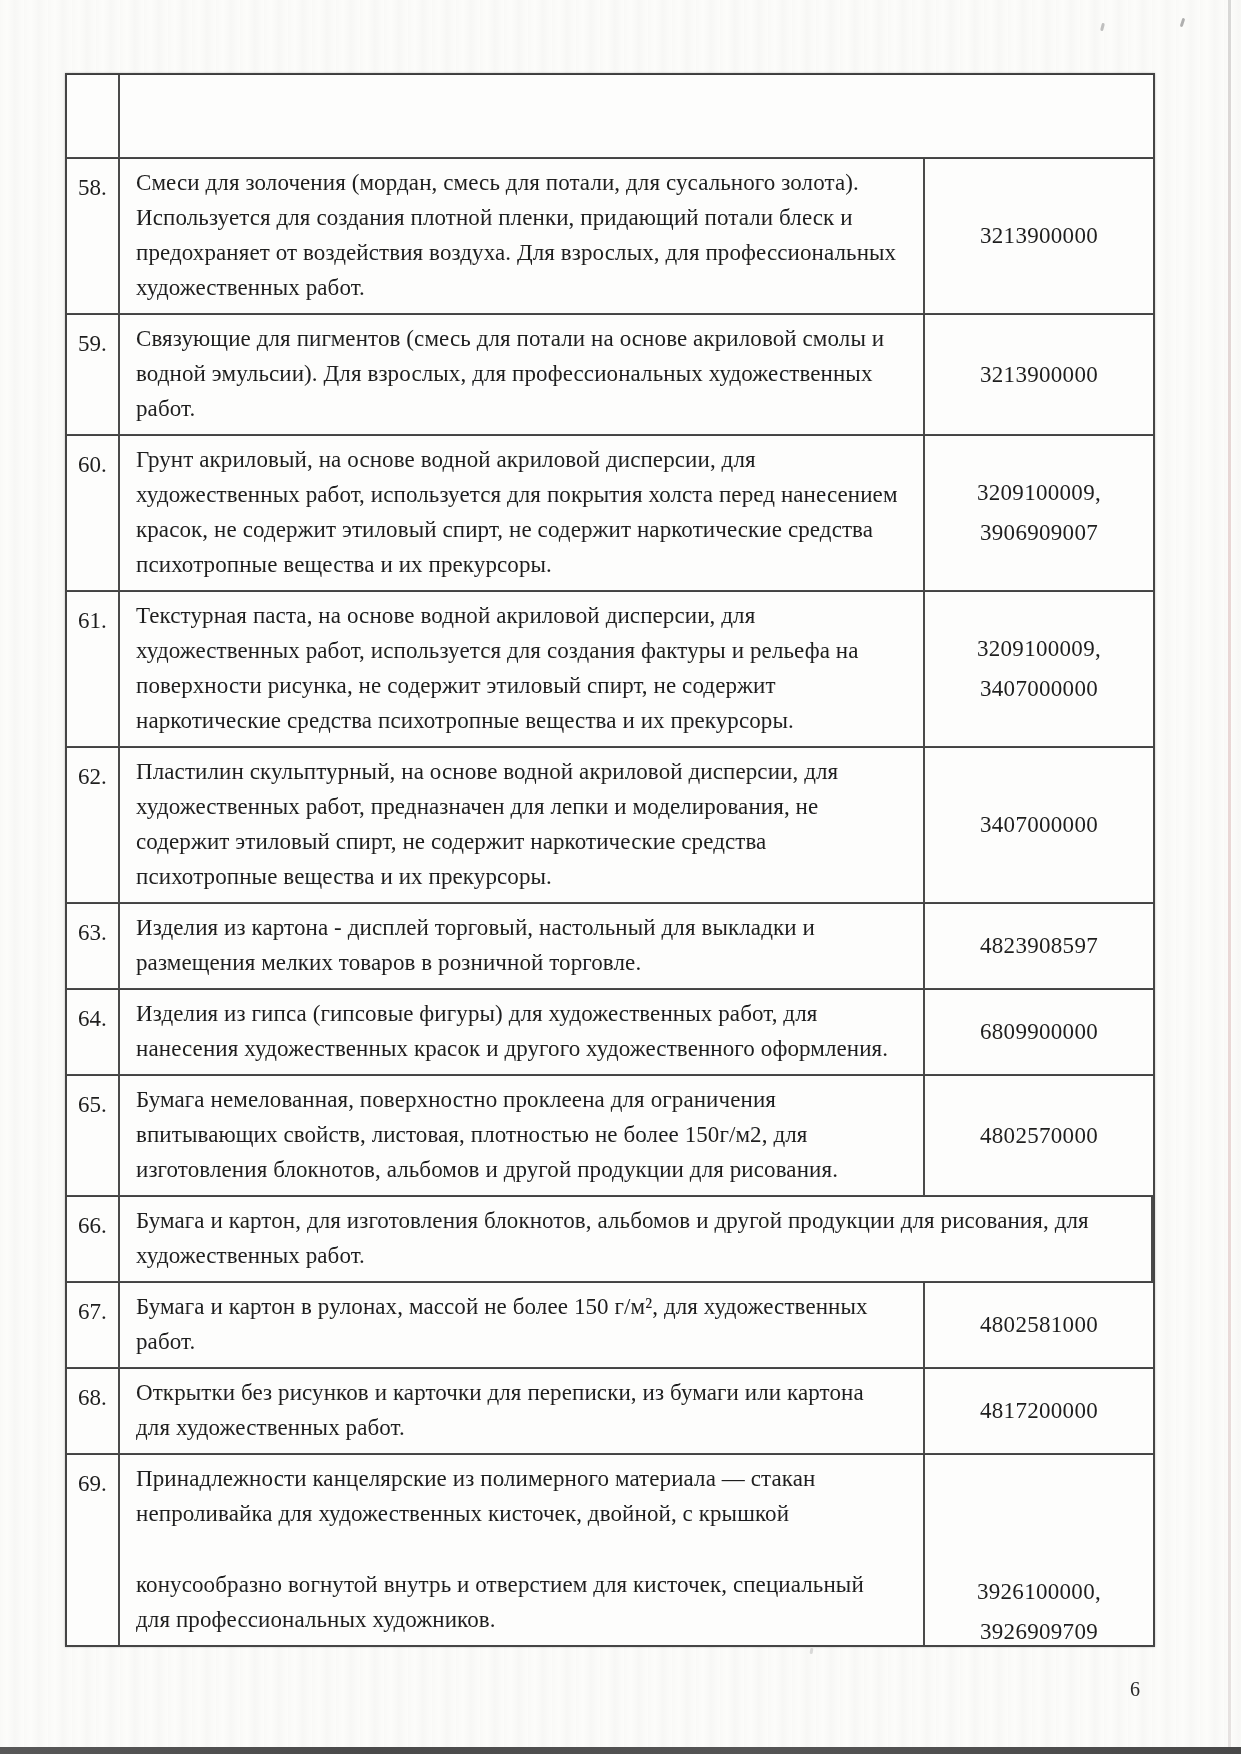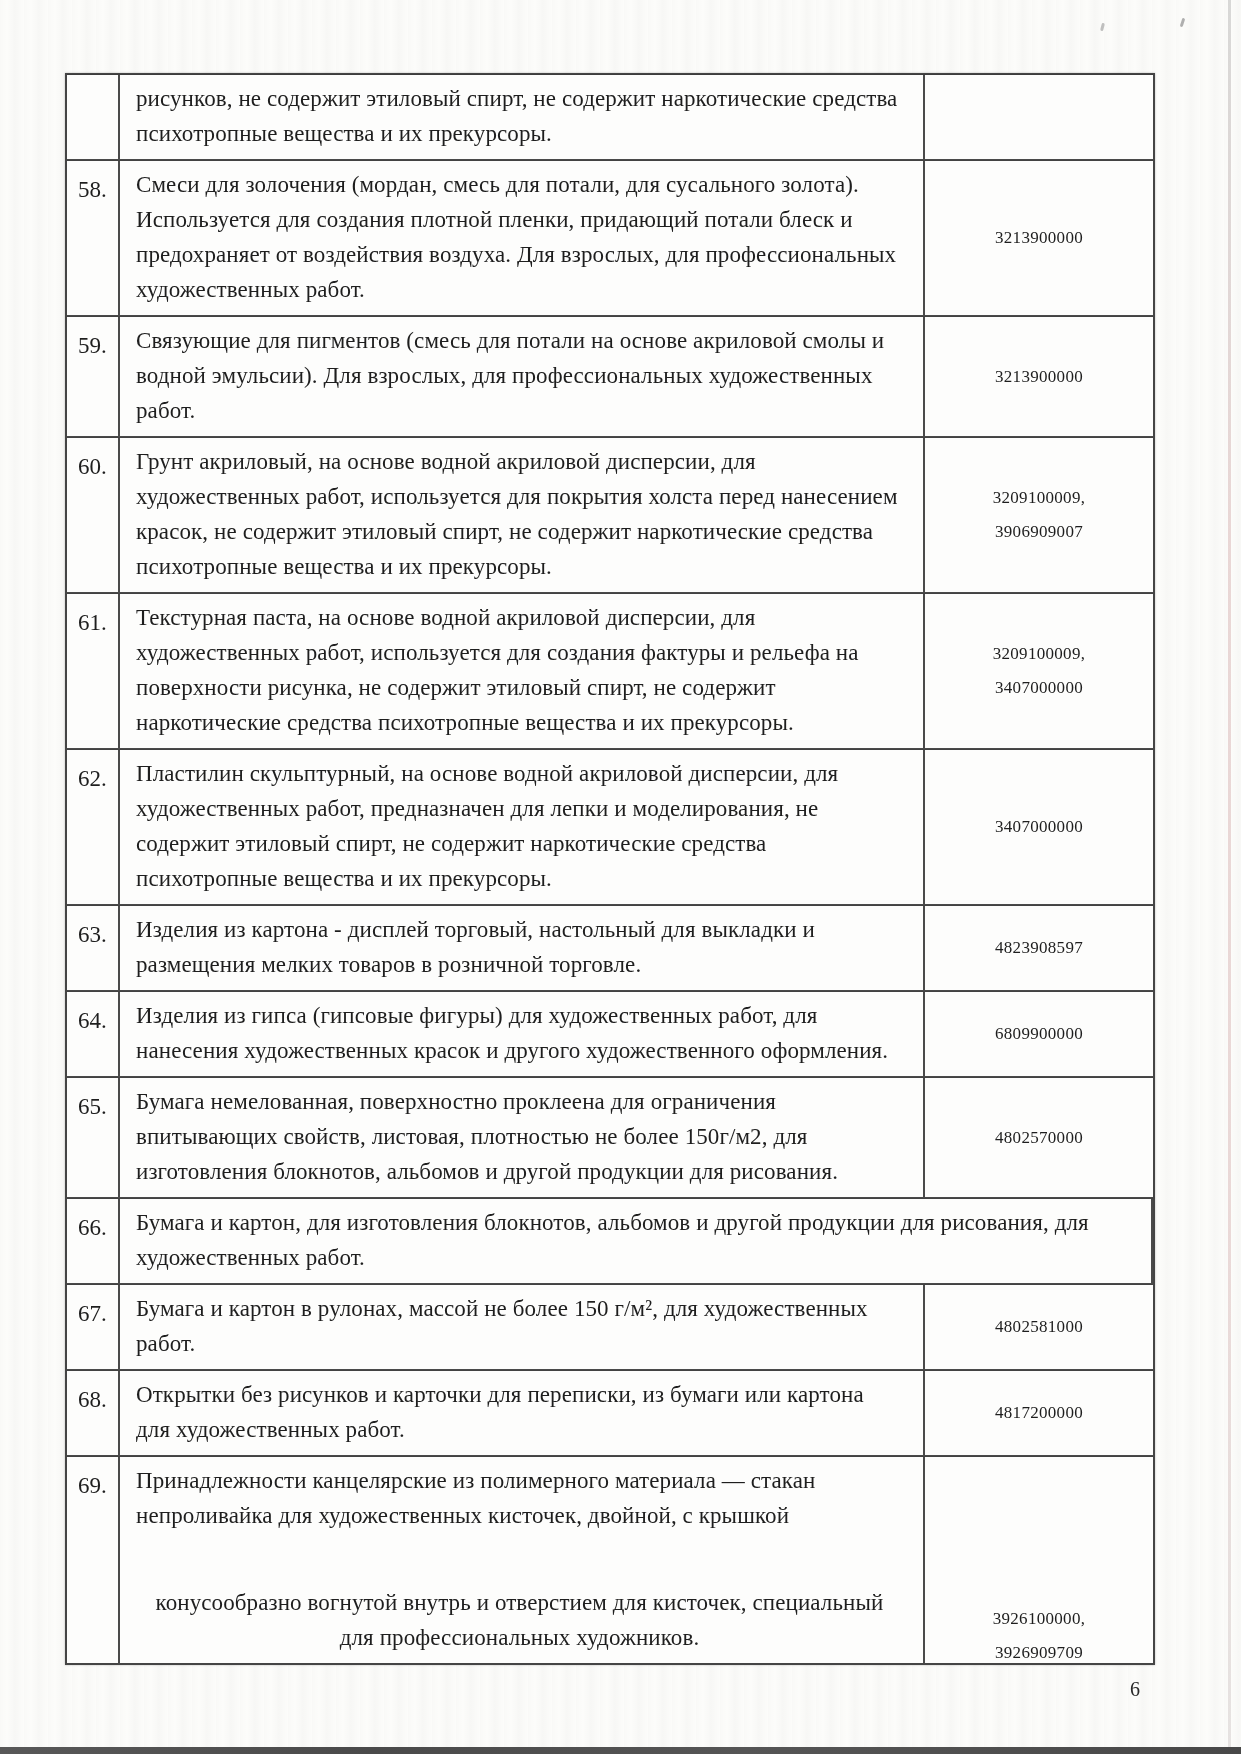--- a/index.html
+++ b/index.html
@@ -52,31 +52,31 @@
   .c-desc {
     flex: 1;
     border-right: 2px solid #4a4a4a;
     box-sizing: border-box;
     padding: 6px 20px 8px 16px;
     font-size: 23px;
     line-height: 35px;
     letter-spacing: 0.1px;
   }
   .c-desc p { margin: 0; }
-  .c-desc p + p { margin-top: 52px; text-align: center; }
+  .c-desc p + p { margin-top: 36px; }
   .c-code {
     width: 228px;
     flex-shrink: 0;
     box-sizing: border-box;
     display: flex;
     flex-direction: column;
     justify-content: center;
     align-items: center;
     gap: 14px;
-    font-size: 17px;
+    font-size: 23px;
     letter-spacing: 0.3px;
   }
   .t-row.codes-top .c-code {
     justify-content: flex-end;
     padding-top: 13px;
   }
 
   .page-number {
     position: absolute;
     left: 1130px;
@@ -126,23 +126,20 @@
   <span class="speck speck-2"></span>
   <span class="speck speck-3"></span>
   <span class="speck speck-4"></span>
   <span class="speck speck-5"></span>
   <div class="scan-line-vertical"></div>
 
   <div class="doc-table">
 
     <div class="t-row" style="min-height:84px">
       <div class="c-num"></div>
-      <div class="c-desc">
-        <p>рисунков, не содержит этиловый спирт, не содержит наркотические средства психотропные вещества и их прекурсоры.</p>
-      </div>
       <div class="c-code"></div>
     </div>
 
     <div class="t-row" style="min-height:145px">
       <div class="c-num">58.</div>
       <div class="c-desc">
         <p>Смеси для золочения (мордан, смесь для потали, для сусального золота). Используется для создания плотной пленки, придающий потали блеск и предохраняет от воздействия воздуха. Для взрослых, для профессиональных художественных работ.</p>
       </div>
       <div class="c-code">
         <div class="code">3213900000</div>

